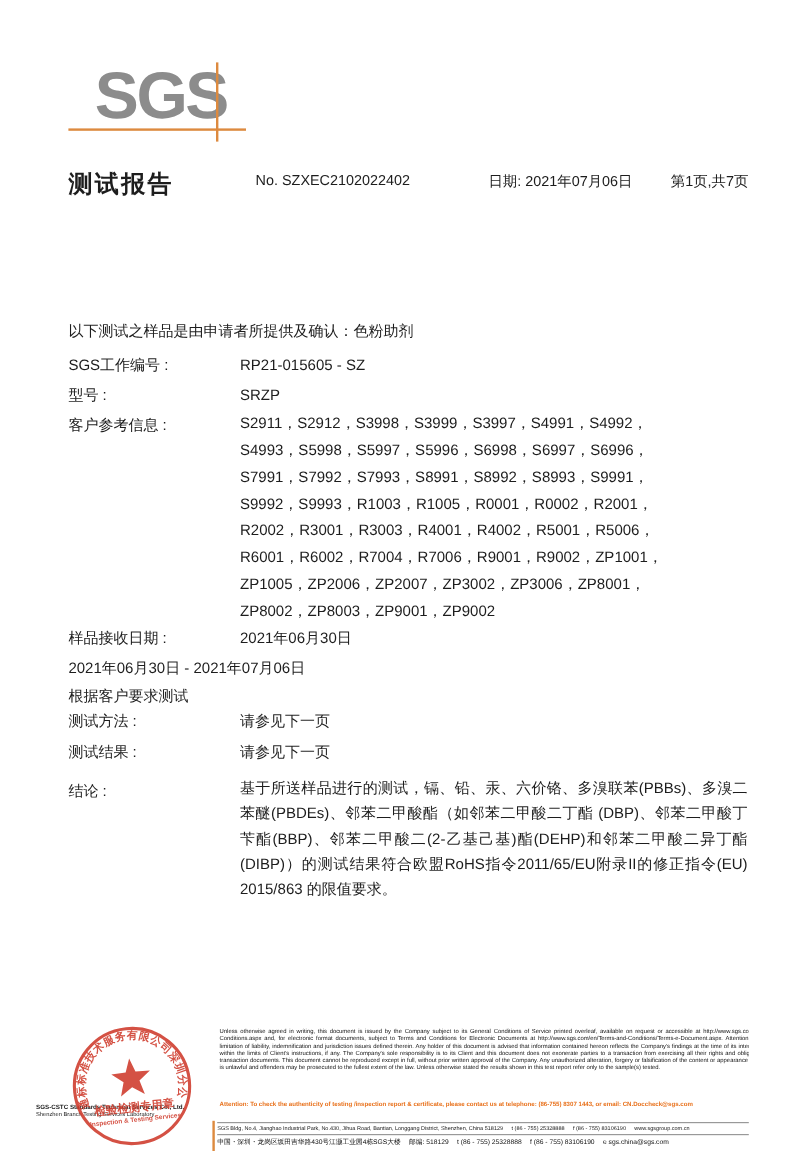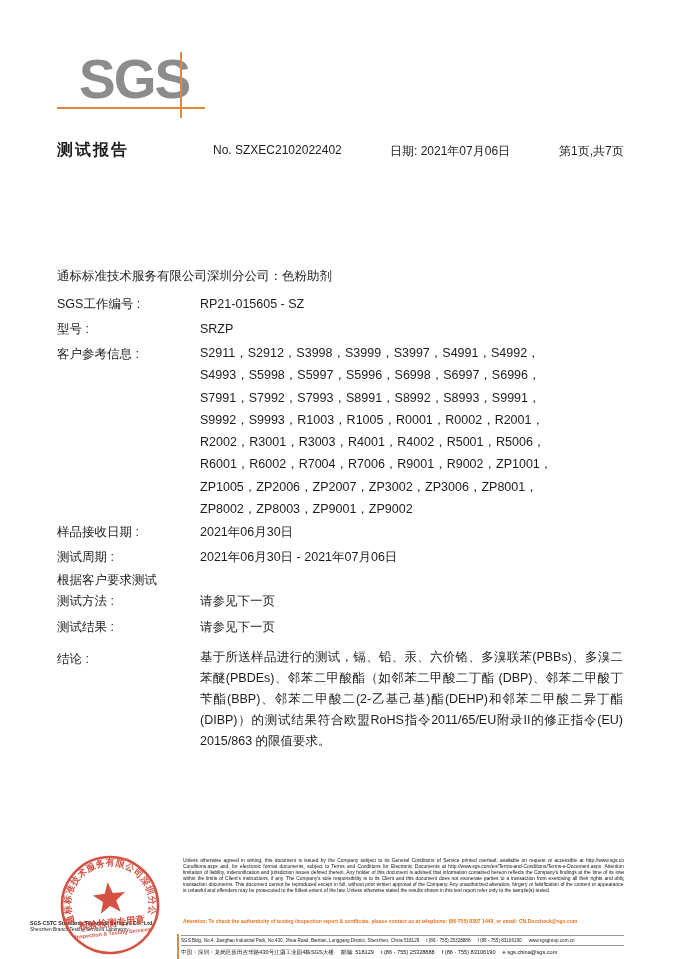--- a/index.html
+++ b/index.html
@@ -8,23 +8,23 @@
     font-family:"Liberation Sans","DejaVu Sans",sans-serif;color:#1d1d1d;margin-top:20px;
   }
   
   .logo-block{position:absolute;left:57px;top:26px;width:160px;height:78px;}
   .logo-text{position:absolute;left:22px;top:4px;font-size:55px;line-height:58px;
     font-weight:900;color:#8c8c8c;letter-spacing:-2px;font-family:"Liberation Sans",sans-serif;}
   .logo-hline{position:absolute;left:0px;top:61px;width:148px;height:2px;background:#dd8a3f;}
   .logo-vline{position:absolute;left:123px;top:6px;width:2px;height:66px;background:#dd8a3f;}
   
   .title-row{position:absolute;left:57px;top:120px;width:575px;height:22px;font-size:12px;}
-  .doc-title{position:absolute;left:0;top:0;font-size:16px;font-weight:bold;letter-spacing:2px;}
+  .doc-title{position:absolute;left:0;top:0;font-size:20px;font-weight:bold;letter-spacing:2px;}
   .t-no{position:absolute;left:156px;top:3px;}
-  .t-date{position:absolute;left:333px;top:3px;}
+  .t-date{position:absolute;left:350px;top:3px;}
   .t-pages{position:absolute;left:502px;top:3px;}
   
   .applicant{position:absolute;left:57px;top:152px;width:560px;font-size:12.5px;line-height:25px;font-weight:600;}
   
   .main{position:absolute;left:57px;top:246px;width:566px;font-size:12.5px;}
   .statement{line-height:20px;margin-bottom:6px;}
   .row{display:flex;}
   .row .lab{width:143px;flex:none;line-height:25px;}
   .row .val{flex:1;line-height:25px;}
   .row.tight .lab,.row.tight .val{line-height:21px;}
@@ -62,21 +62,21 @@
 
   <div class="title-row">
     <span class="doc-title">测试报告</span>
     <span class="t-no">No. SZXEC2102022402</span>
     <span class="t-date">日期: 2021年07月06日</span>
     <span class="t-pages">第1页,共7页</span>
   </div>
 
 
   <div class="main">
-    <div class="statement">通标标准技术服务有限公司深圳分公司：色粉助剂</div>
+    <div class="statement">以下测试之样品是由申请者所提供及确认：色粉助剂</div>
 
     <div class="row">
       <div class="lab">SGS工作编号 :</div>
       <div class="val">RP21-015605 - SZ</div>
     </div>
 
     <div class="row">
       <div class="lab">型号 :</div>
       <div class="val">SRZP</div>
     </div>
@@ -94,21 +94,20 @@
         <div>ZP8002，ZP8003，ZP9001，ZP9002</div>
       </div>
     </div>
 
     <div class="row">
       <div class="lab">样品接收日期 :</div>
       <div class="val">2021年06月30日</div>
     </div>
 
     <div class="row">
-      <div class="lab">测试周期 :</div>
       <div class="val">2021年06月30日 - 2021年07月06日</div>
     </div>
 
     <div class="row tight">
       <div class="val">根据客户要求测试</div>
     </div>
 
     <div class="row tight">
       <div class="lab">测试方法 :</div>
       <div class="val">请参见下一页</div>

